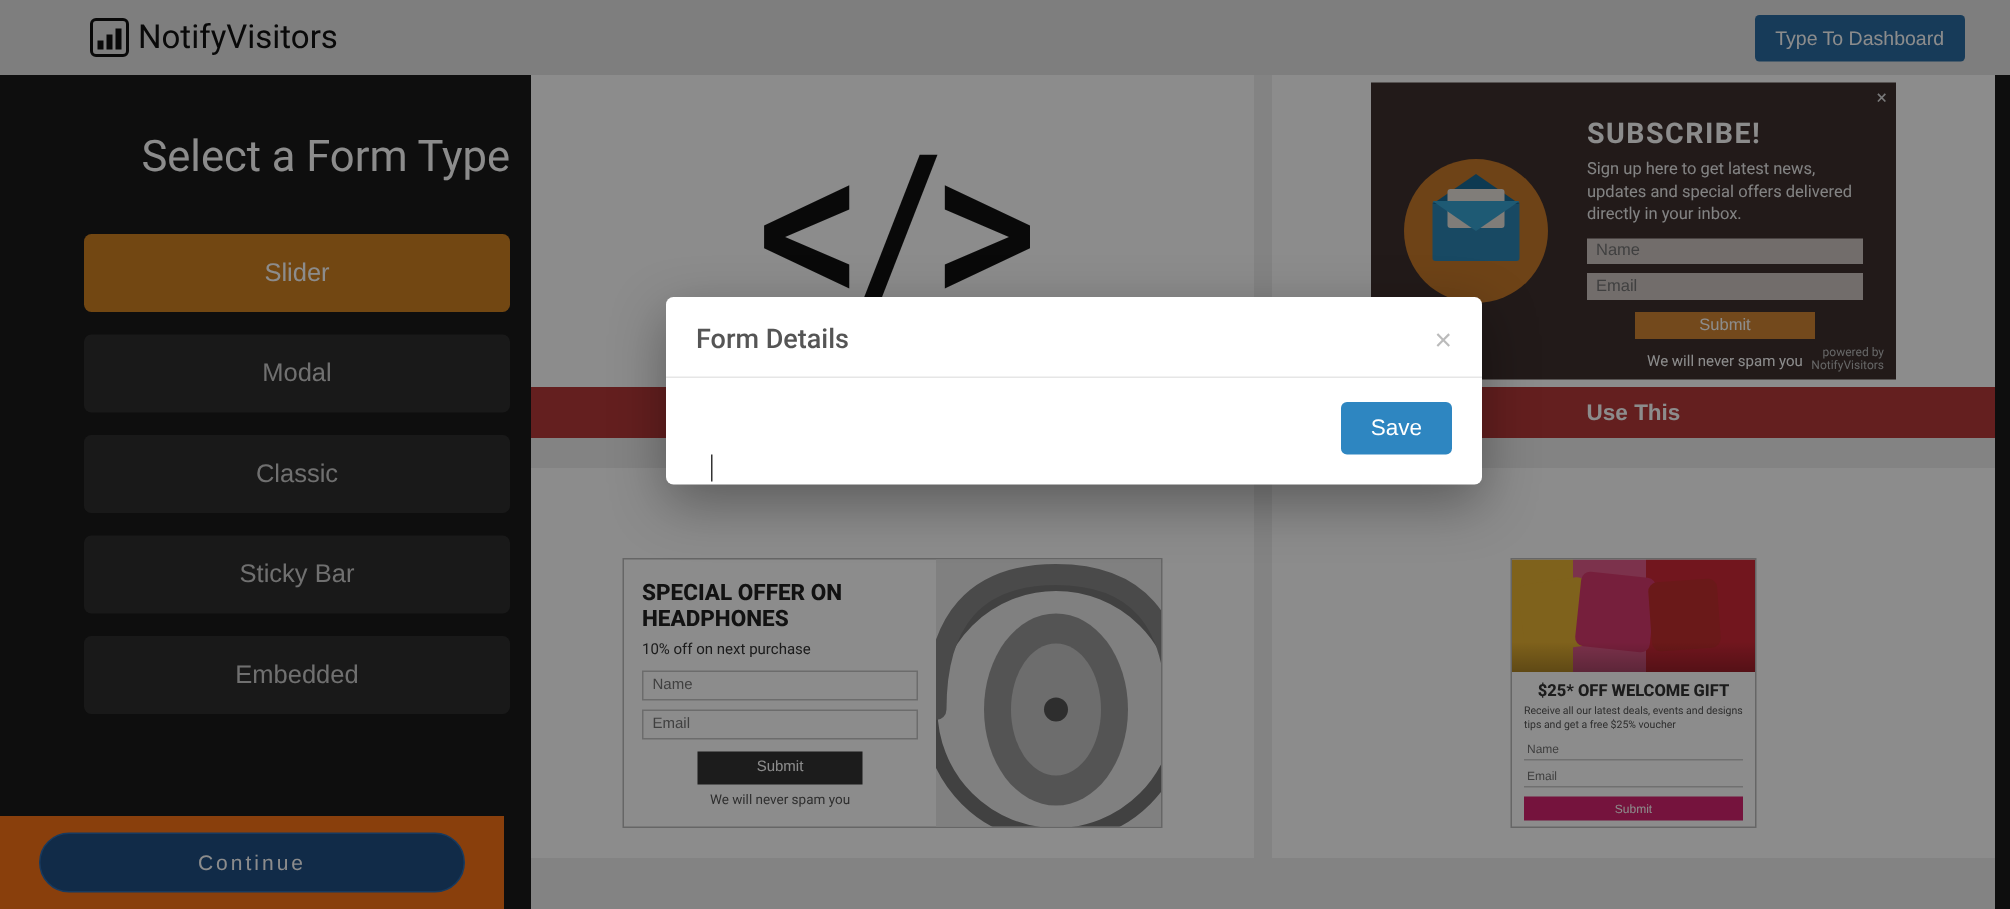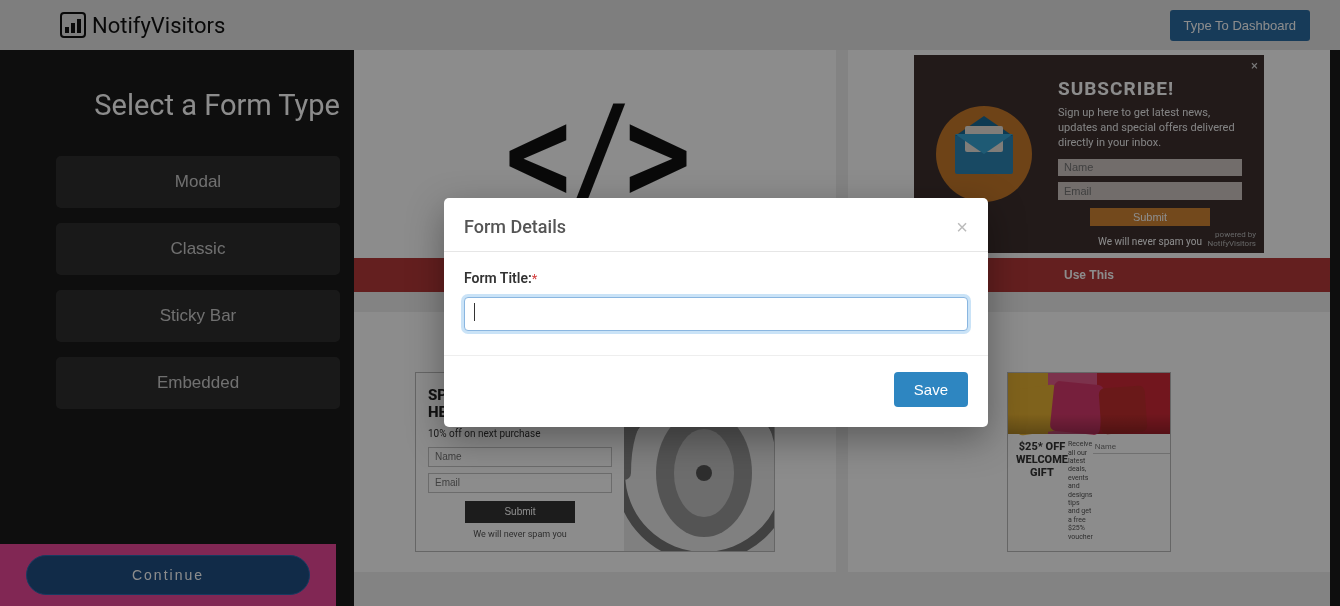--- a/index.html
+++ b/index.html
@@ -92,21 +92,21 @@
   }
   .form-type-btn.active {
     background: #d08122;
     color: #fff;
   }
   .continue-bar {
     position: absolute;
     bottom: 0;
     left: 0;
     right: 4px;
-    background: #ec4899;
+    background: #f97316;
     height: 62px;
     display: flex;
     align-items: center;
     justify-content: center;
   }
   .continue-btn {
     width: 284px;
     height: 40px;
     background: #1f4f84;
     border: 1px solid #2a6bb0;
@@ -163,21 +163,21 @@
     color: #fff;
     display: flex;
     gap: 12px;
     margin-top: 0;
   }
   .use-btn {
     flex: 1;
     background: #b63a3a;
     border: none;
     color: #fff;
-    font-size: 12px;
+    font-size: 15px;
     font-weight: 600;
     cursor: pointer;
   }
 
   
   .code-icon {
     font-family: Consolas, monospace;
     font-size: 110px;
     font-weight: 900;
     color: #111;
@@ -419,21 +419,21 @@
   .pillow {
     position:absolute;
     border-radius: 6px;
   }
   .p1{ left:6px; top:14px; width:46px; height:46px; background:#e8b233; transform: rotate(-8deg);}
   .p2{ left:44px; top:10px; width:50px; height:50px; background:#d83a6d; transform: rotate(6deg);}
   .p3{ left:92px; top:14px; width:46px; height:46px; background:#c22e2e; transform: rotate(-4deg);}
   .wel-body {
     padding: 6px 8px 4px 8px;
     display: flex;
-    flex-direction: row;
+    flex-direction: column;
   }
   .wel-h {
     font-size: 11px;
     font-weight: 800;
     text-align: center;
     margin-bottom: 3px;
   }
   .wel-p {
     font-size: 7px;
     text-align: left;
@@ -564,20 +564,21 @@
         <span></span>
     </div>
     <span class="logo-text">NotifyVisitors</span>
   </div>
   <button class="back-btn">Type To Dashboard</button>
 </div>
 
 <div class="sidebar">
   <div class="sidebar-title">Select a Form Type</div>
 
+  <button class="form-type-btn active">Slider</button>
   <button class="form-type-btn">Modal</button>
   <button class="form-type-btn">Classic</button>
   <button class="form-type-btn">Sticky Bar</button>
   <button class="form-type-btn">Embedded</button>
 
   <div class="continue-bar">
     <button class="continue-btn">Continue</button>
   </div>
 </div>
 
@@ -668,22 +669,18 @@
   </div>
 </div>
 
 <div class="overlay"></div>
 
 <div class="modal">
   <div class="modal-head">
     <div class="modal-title">Form Details</div>
     <button class="modal-close">×</button>
   </div>
-  <div class="modal-body">
-    <span class="fld-label">Form Title:</span><span class="req">*</span>
-    <input class="fld-input" value="" style="">
-  </div>
   <div class="modal-foot">
     <button class="save-btn">Save</button>
   </div>
 </div>
 
 <div class="caret"></div>
 
 </body></html>

